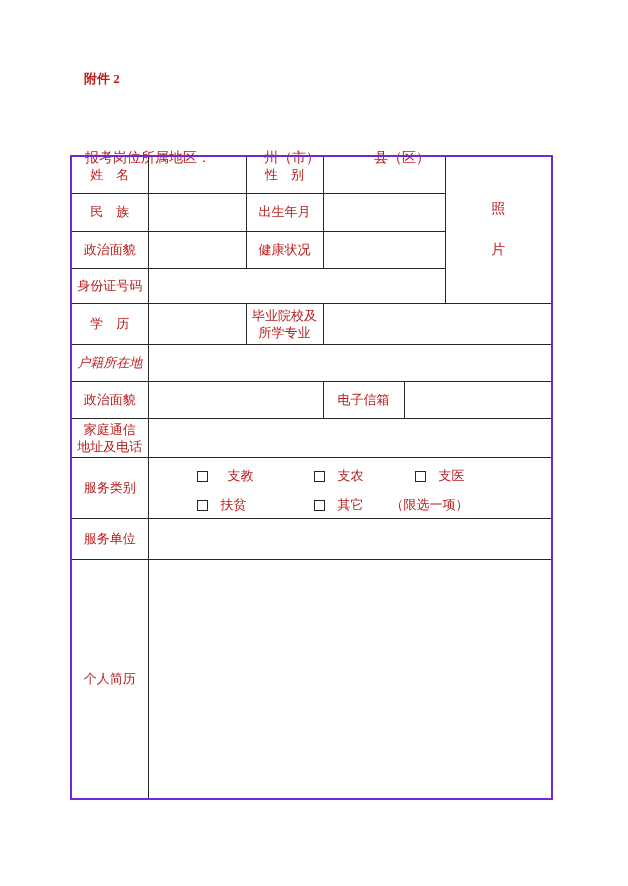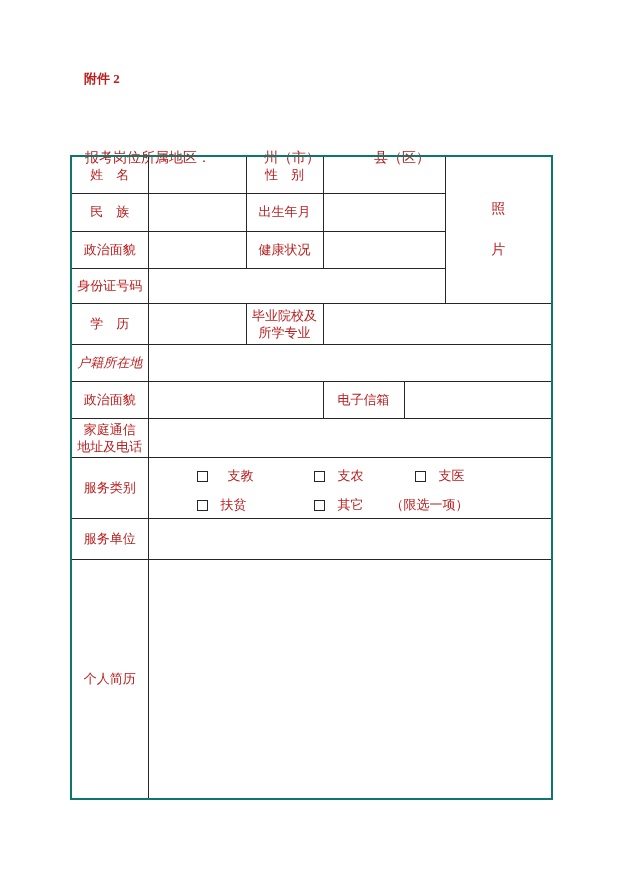--- a/index.html
+++ b/index.html
@@ -46,21 +46,21 @@
   .rl-state  { left: 264px; }
   .rl-county { left: 374px; }
 
   table.form {
     position: absolute;
     left: 70px;
     top: 155px;
     width: 481px;
     border-collapse: collapse;
     table-layout: fixed;
-    border: 2px solid #0f766e;
+    border: 2px solid #6d28d9;
   }
   table.form td {
     border: 1px solid #262626;
     font-size: 13px;
     text-align: center;
     vertical-align: middle;
     padding: 0;
     overflow: hidden;
     white-space: nowrap;
   }

